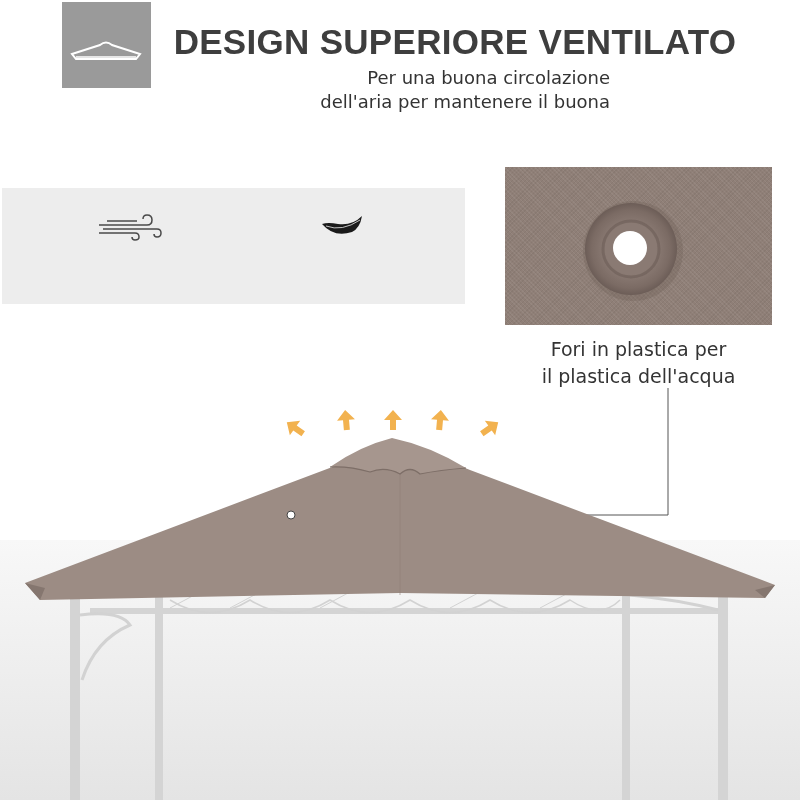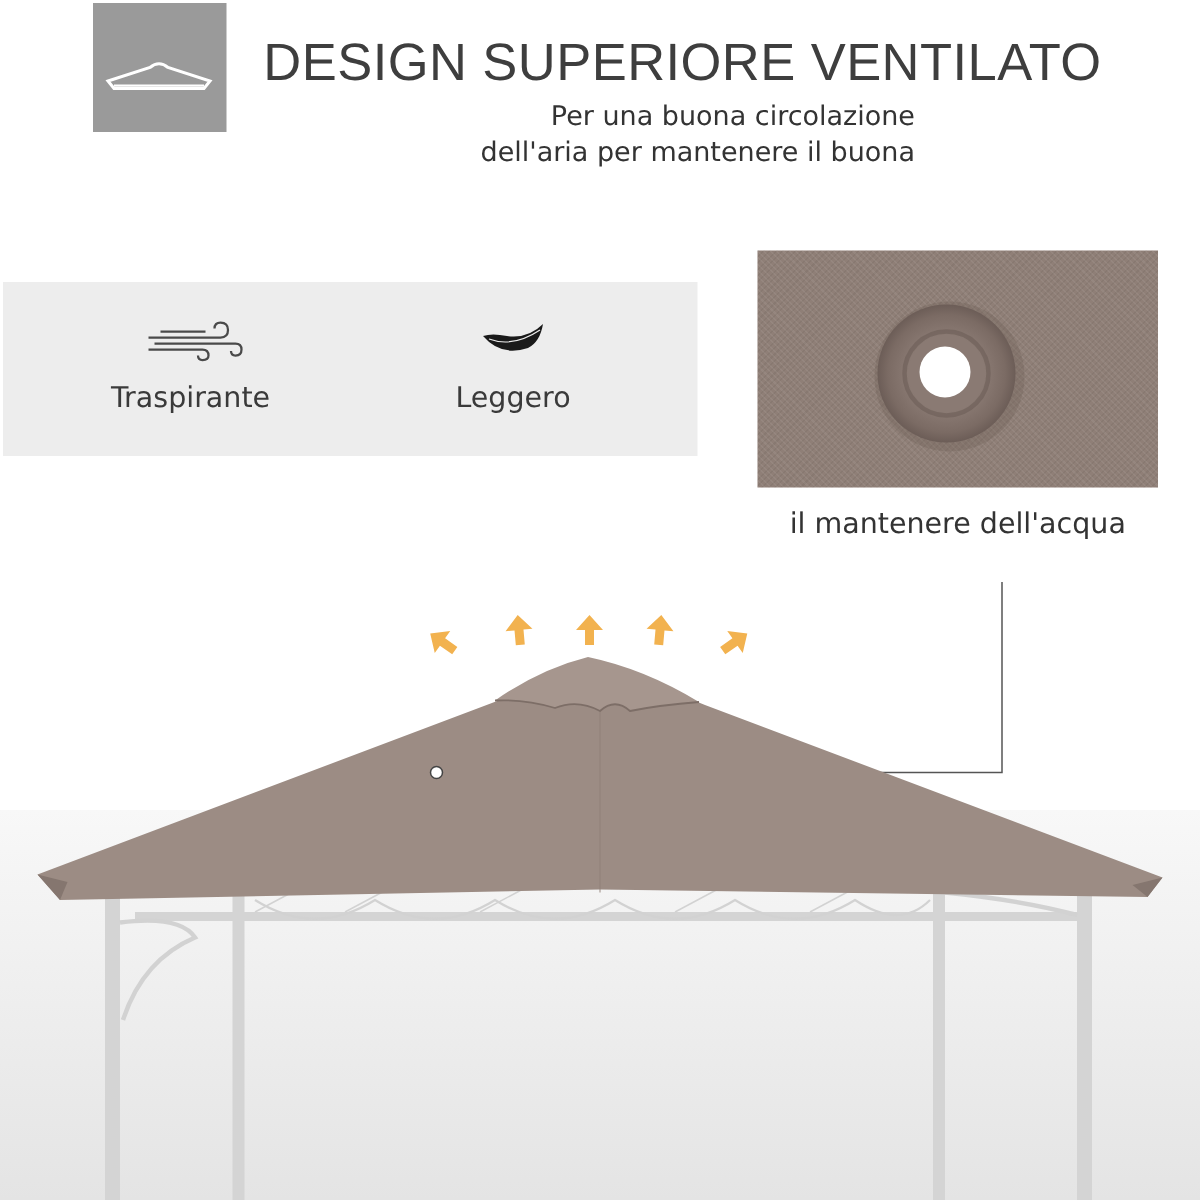--- a/index.html
+++ b/index.html
@@ -1,19 +1,19 @@
 <!DOCTYPE html>
 <html><head>
 <meta charset="utf-8">
 <style>
   html, body { margin:0; padding:0; }
   body { width:800px; height:800px; position:relative; overflow:hidden; background:#ffffff; font-family:"DejaVu Sans", sans-serif; }
   .abs { position:absolute; }
   #logo-box { left:62px; top:2px; width:89px; height:86px; background:#9a9a9a; }
-  #title { left:160px; top:22px; width:590px; text-align:center; font-family:"Liberation Sans", sans-serif; font-weight:normal; font-size:35px; color:#3e3e3e; letter-spacing:0.3px; }
+  #title { left:160px; top:22px; width:590px; text-align:center; font-family:"Liberation Sans", sans-serif; font-weight:bold; font-size:35px; color:#3e3e3e; letter-spacing:0.3px; }
   #subtitle { left:250px; top:66px; width:360px; text-align:right; font-size:18px; line-height:24px; color:#333; }
   #features { left:2px; top:188px; width:463px; height:116px; background:#ededed; }
   .feature { position:absolute; top:0; width:200px; height:116px; }
   .feature .ico { position:absolute; left:0; right:0; top:24px; height:30px; }
   .feature .lbl { position:absolute; left:0; right:0; top:66px; text-align:center; font-size:19px; color:#3a3a3a; }
   #fabric { left:505px; top:167px; width:267px; height:158px; overflow:hidden;
     background:
       repeating-linear-gradient(45deg, rgba(255,255,255,0.06) 0 1px, transparent 1px 3px),
       repeating-linear-gradient(-45deg, rgba(0,0,0,0.05) 0 1px, transparent 1px 3px),
       #8f7f77; }
@@ -42,50 +42,49 @@
     <div class="ico">
       <svg width="200" height="30" viewBox="0 0 200 30">
         <g fill="none" stroke="#4a4a4a" stroke-width="1.5">
           <path d="M72 13 H120 Q125 13 125 8 Q125 3 120 3 Q116 3 116 7"></path>
           <path d="M76 17 H130 Q134 17 134 21 Q134 25 130 25 Q127 25 127 22"></path>
           <path d="M72 21 H108 Q112 21 112 25 Q112 28 108 28 Q105 28 105 25"></path>
           <path d="M80 9 H110"></path>
         </g>
       </svg>
     </div>
-    <div class="lbl">Traspirante</div>
   </div>
   <div class="feature" style="left:240px;">
     <div class="ico">
       <svg width="200" height="30" viewBox="0 0 200 30">
         <path d="M80 12 Q92 26 110 20 Q118 16 120 4 Q110 14 96 12 Q86 10 80 12 Z" fill="#1a1a1a"></path>
         <path d="M84 14 Q100 20 118 8" fill="none" stroke="#ededed" stroke-width="0.8"></path>
       </svg>
     </div>
-    <div class="lbl">Leggero</div>
   </div>
 </div>
 
 <div id="fabric" class="abs">
   <svg width="267" height="158" viewBox="0 0 267 158" style="position:absolute;left:0;top:0;">
     <defs>
       <radialGradient id="ring" cx="50%" cy="50%" r="50%">
         <stop offset="55%" stop-color="#8a7a73"></stop>
         <stop offset="85%" stop-color="#7b6b64"></stop>
         <stop offset="100%" stop-color="#6c5d57"></stop>
       </radialGradient>
     </defs>
     <circle cx="128" cy="84" r="50" fill="#6f605a" opacity="0.35"></circle>
     <circle cx="126" cy="82" r="46" fill="url(#ring)"></circle>
     <circle cx="126" cy="82" r="28" fill="none" stroke="#6c5d57" stroke-width="3" opacity="0.6"></circle>
     <circle cx="125" cy="81" r="17" fill="#ffffff"></circle>
   </svg>
 </div>
 <div id="drain-caption" class="abs">
-  <div>il mantenere dell'acqua</div>
+  <div>Fori in plastica per</div>
+  <div>il plastica dell'acqua</div>
 </div>
 
 <div id="bottom-fade" class="abs"></div>
 
 <svg id="scene" class="abs" width="800" height="470" viewBox="0 330 800 470">
 
   <g>
     <polyline points="297,515 668,515 668,388" fill="none" stroke="#555" stroke-width="1"></polyline>
   </g>
 

